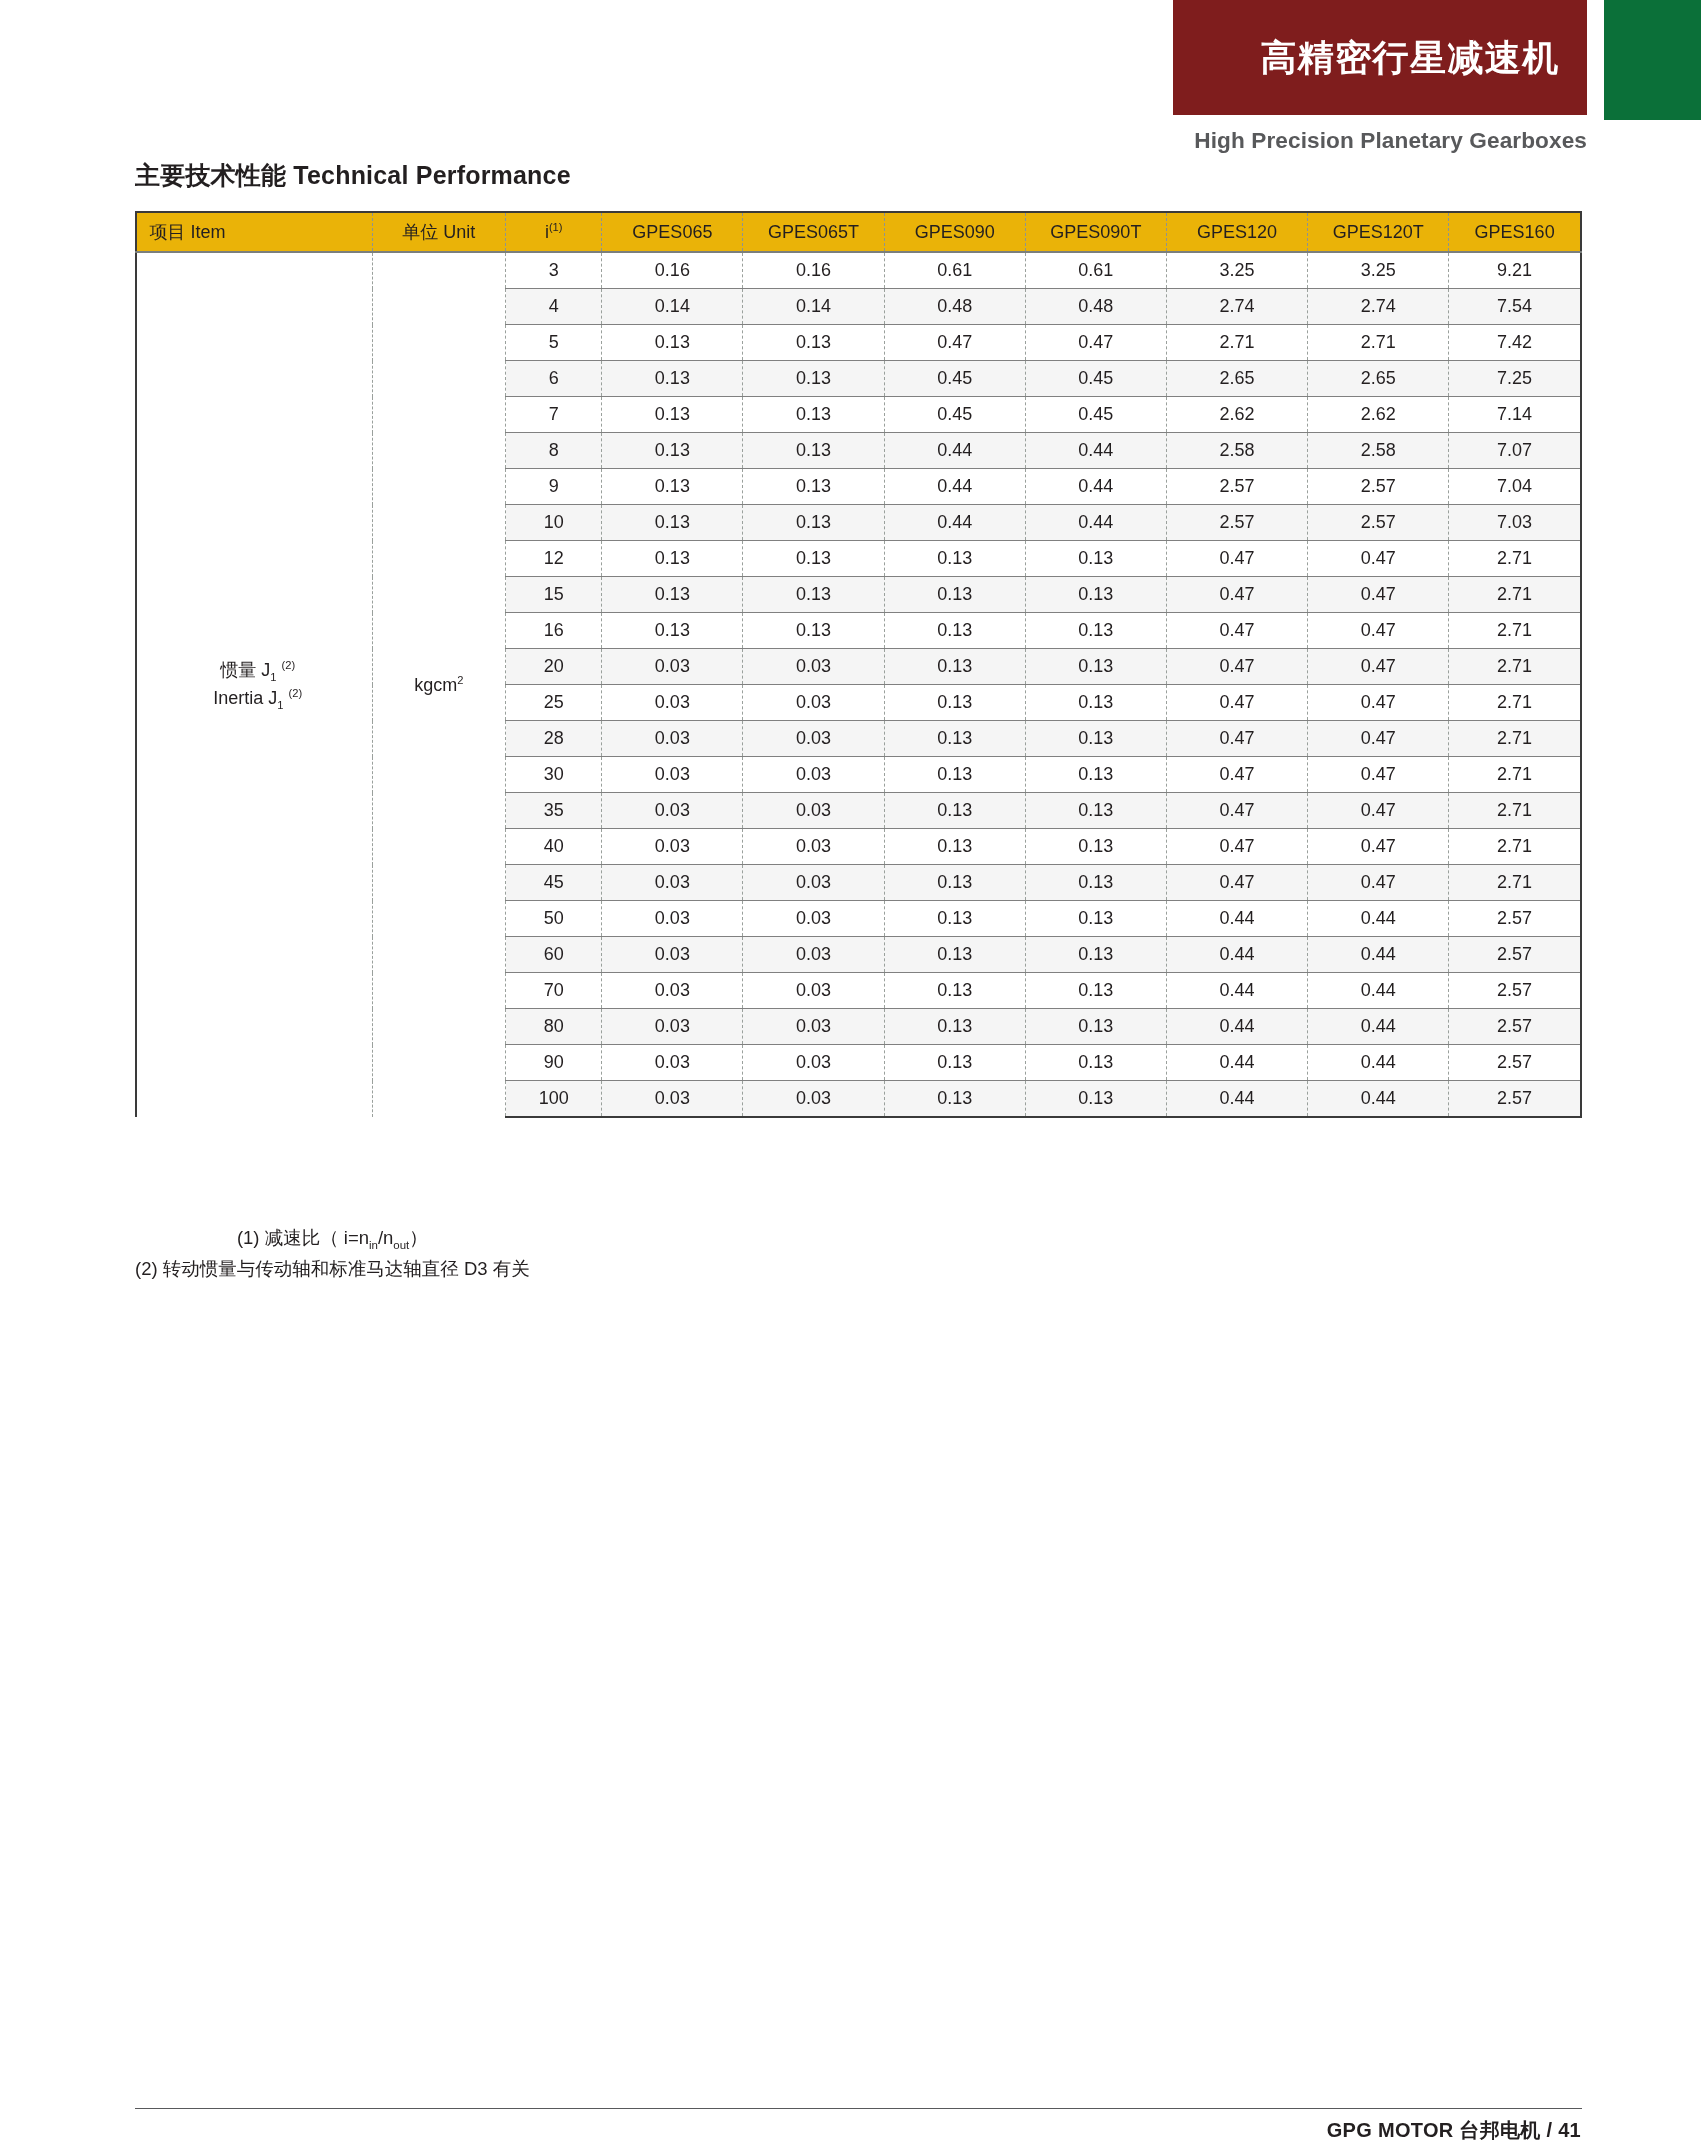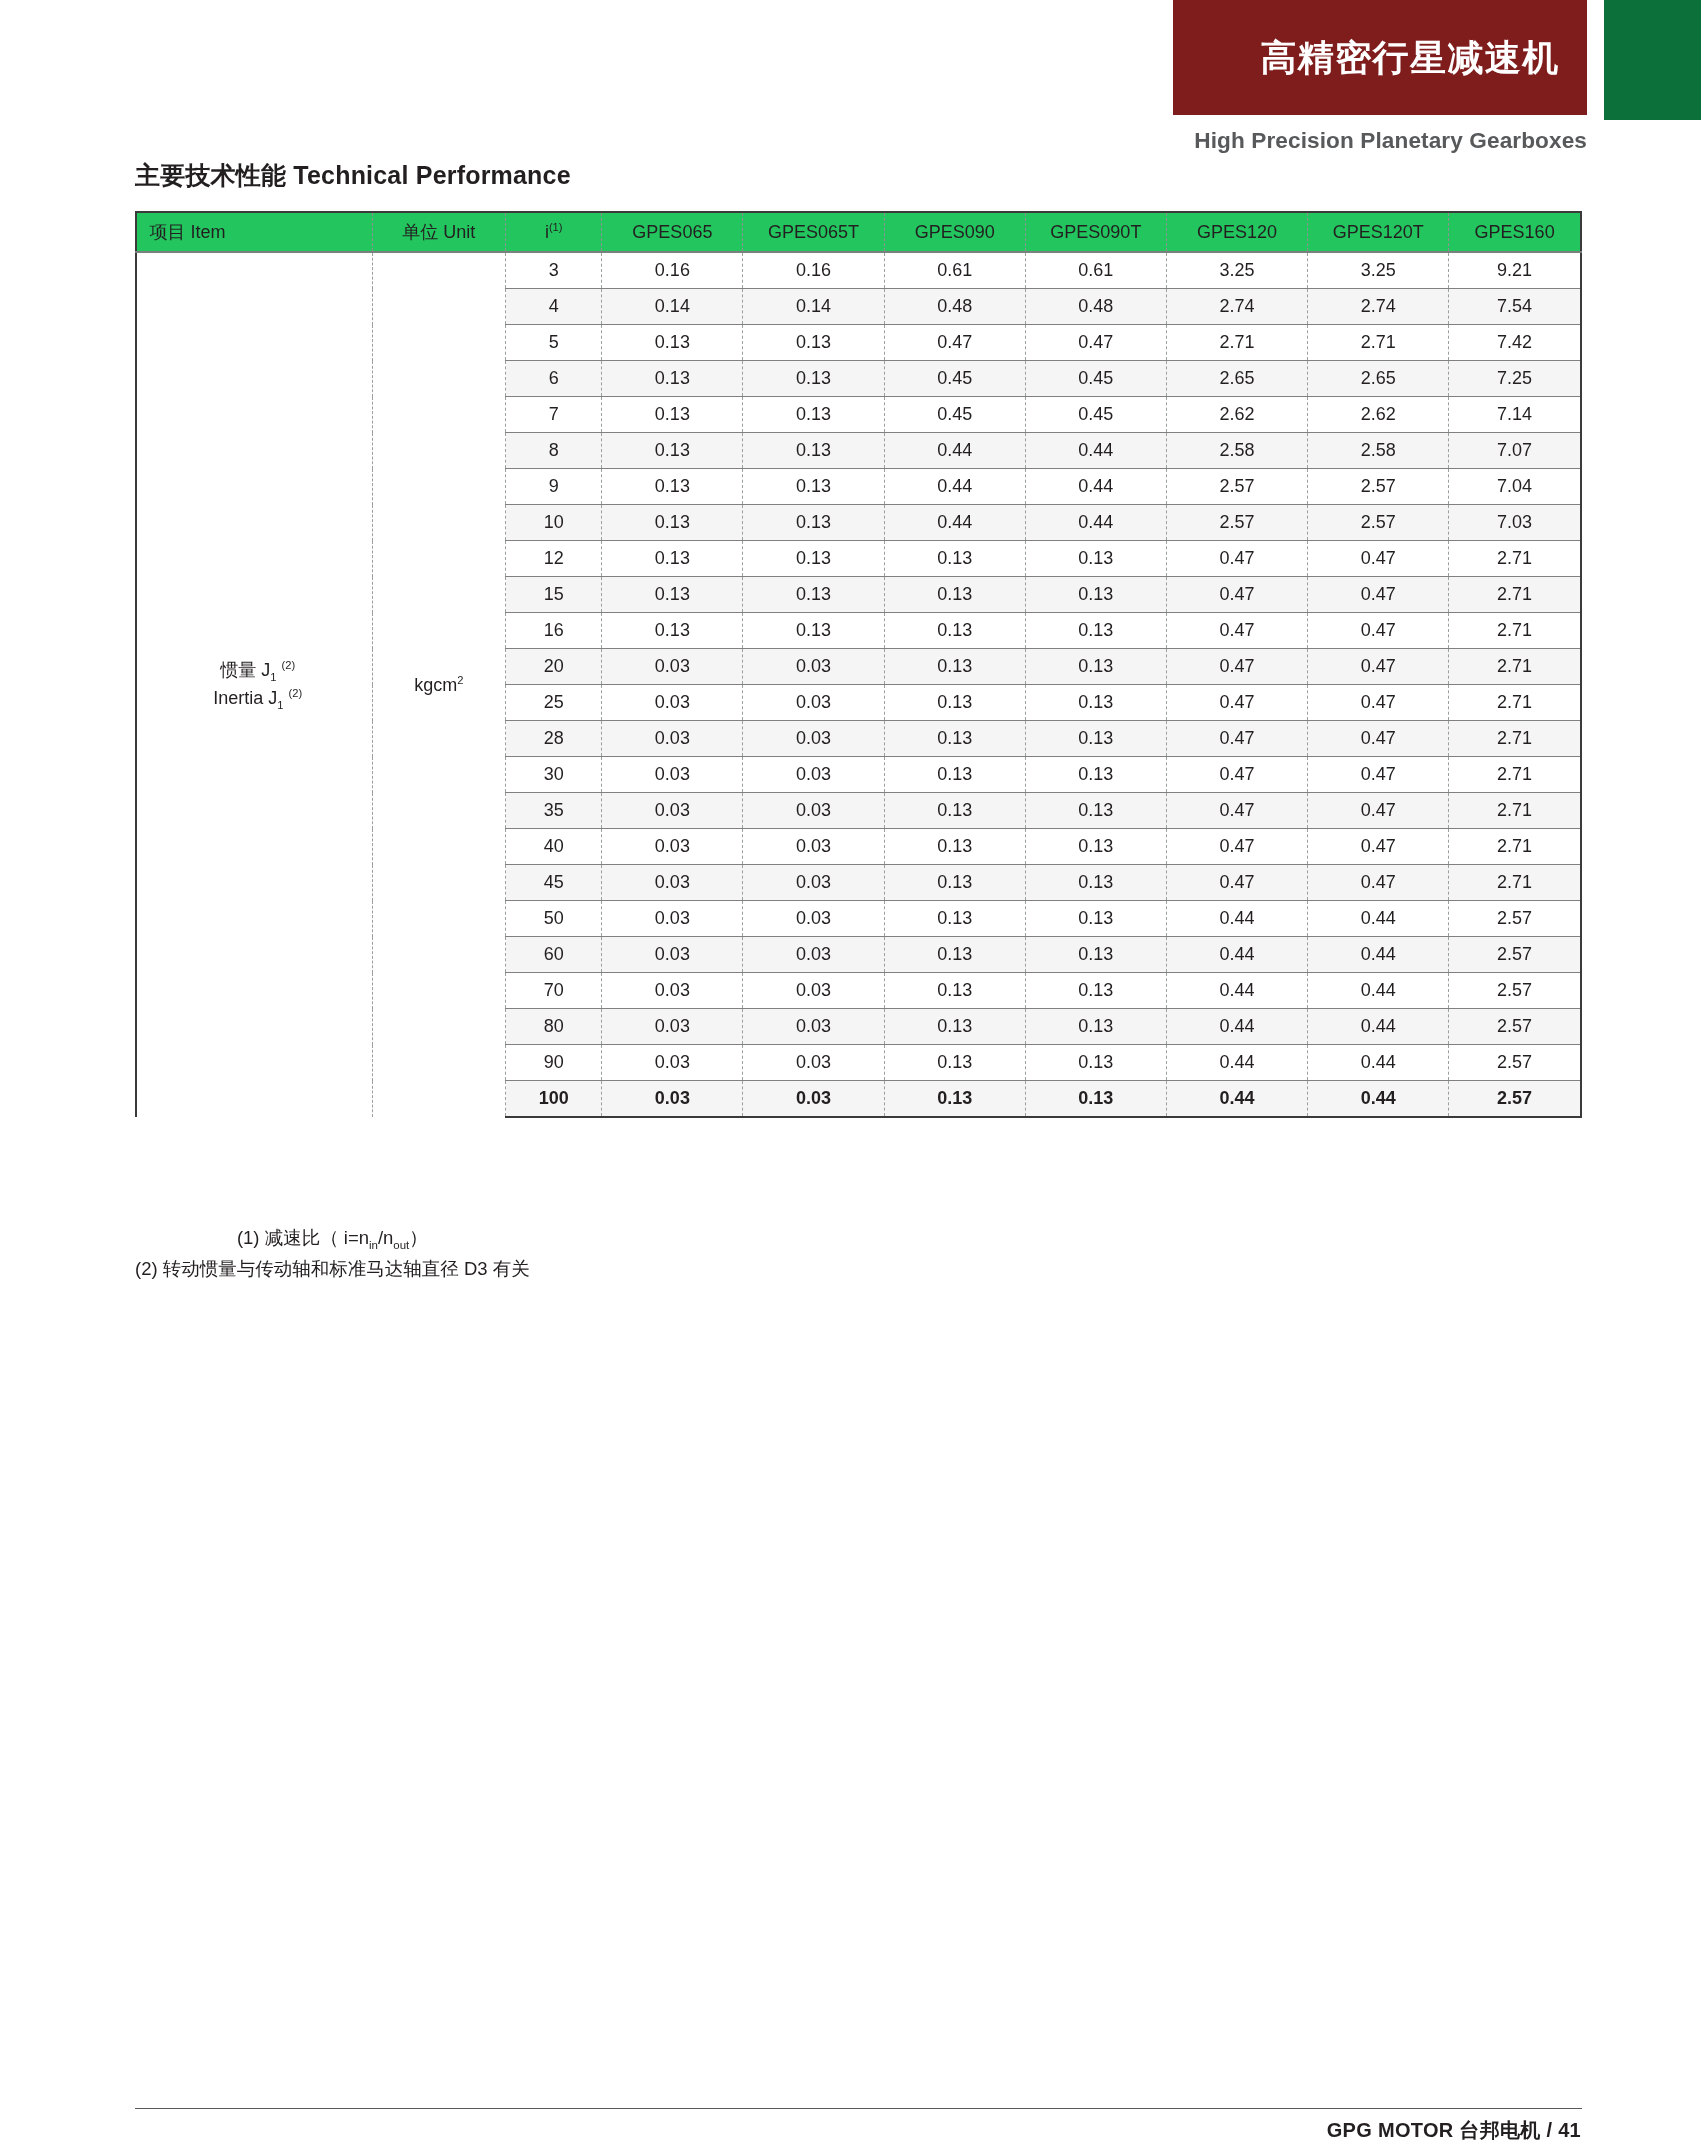--- a/index.html
+++ b/index.html
@@ -75,21 +75,21 @@
     top: 211px;
     width: 1447px;
   }
   table.perf {
     border-collapse: collapse;
     width: 100%;
     table-layout: fixed;
     font-size: 17px;
   }
   table.perf thead th {
-    background: #22c55e;
+    background: #eab308;
     border-top: 2.1px solid #3a3a3a;
     border-bottom: 2.1px solid #7b7f7d;
     border-right: 1.4px dashed #8e9390;
     font-weight: normal;
     color: #231f20;
     height: 38px;
     padding: 0 6.9px;
     text-align: center;
     vertical-align: middle;
     font-size: 18px;
@@ -114,21 +114,20 @@
     font-size: 18px;
   }
   table.perf tbody td.col-last {
     border-right: 2.1px solid #3a3a3a;
   }
   table.perf tbody tr.band td {
     background: #f5f5f5;
   }
   table.perf tbody tr:last-child td {
     border-bottom: 2.1px solid #3a3a3a;
-    font-weight: bold;
   }
 
   td.item-cell {
     border-left: 2.1px solid #3a3a3a;
     border-right: 1.4px dashed #9aa09c;
     border-bottom: none !important;
     background: #ffffff !important;
     text-align: center;
     padding-left: 12.4px !important;
     vertical-align: middle;

